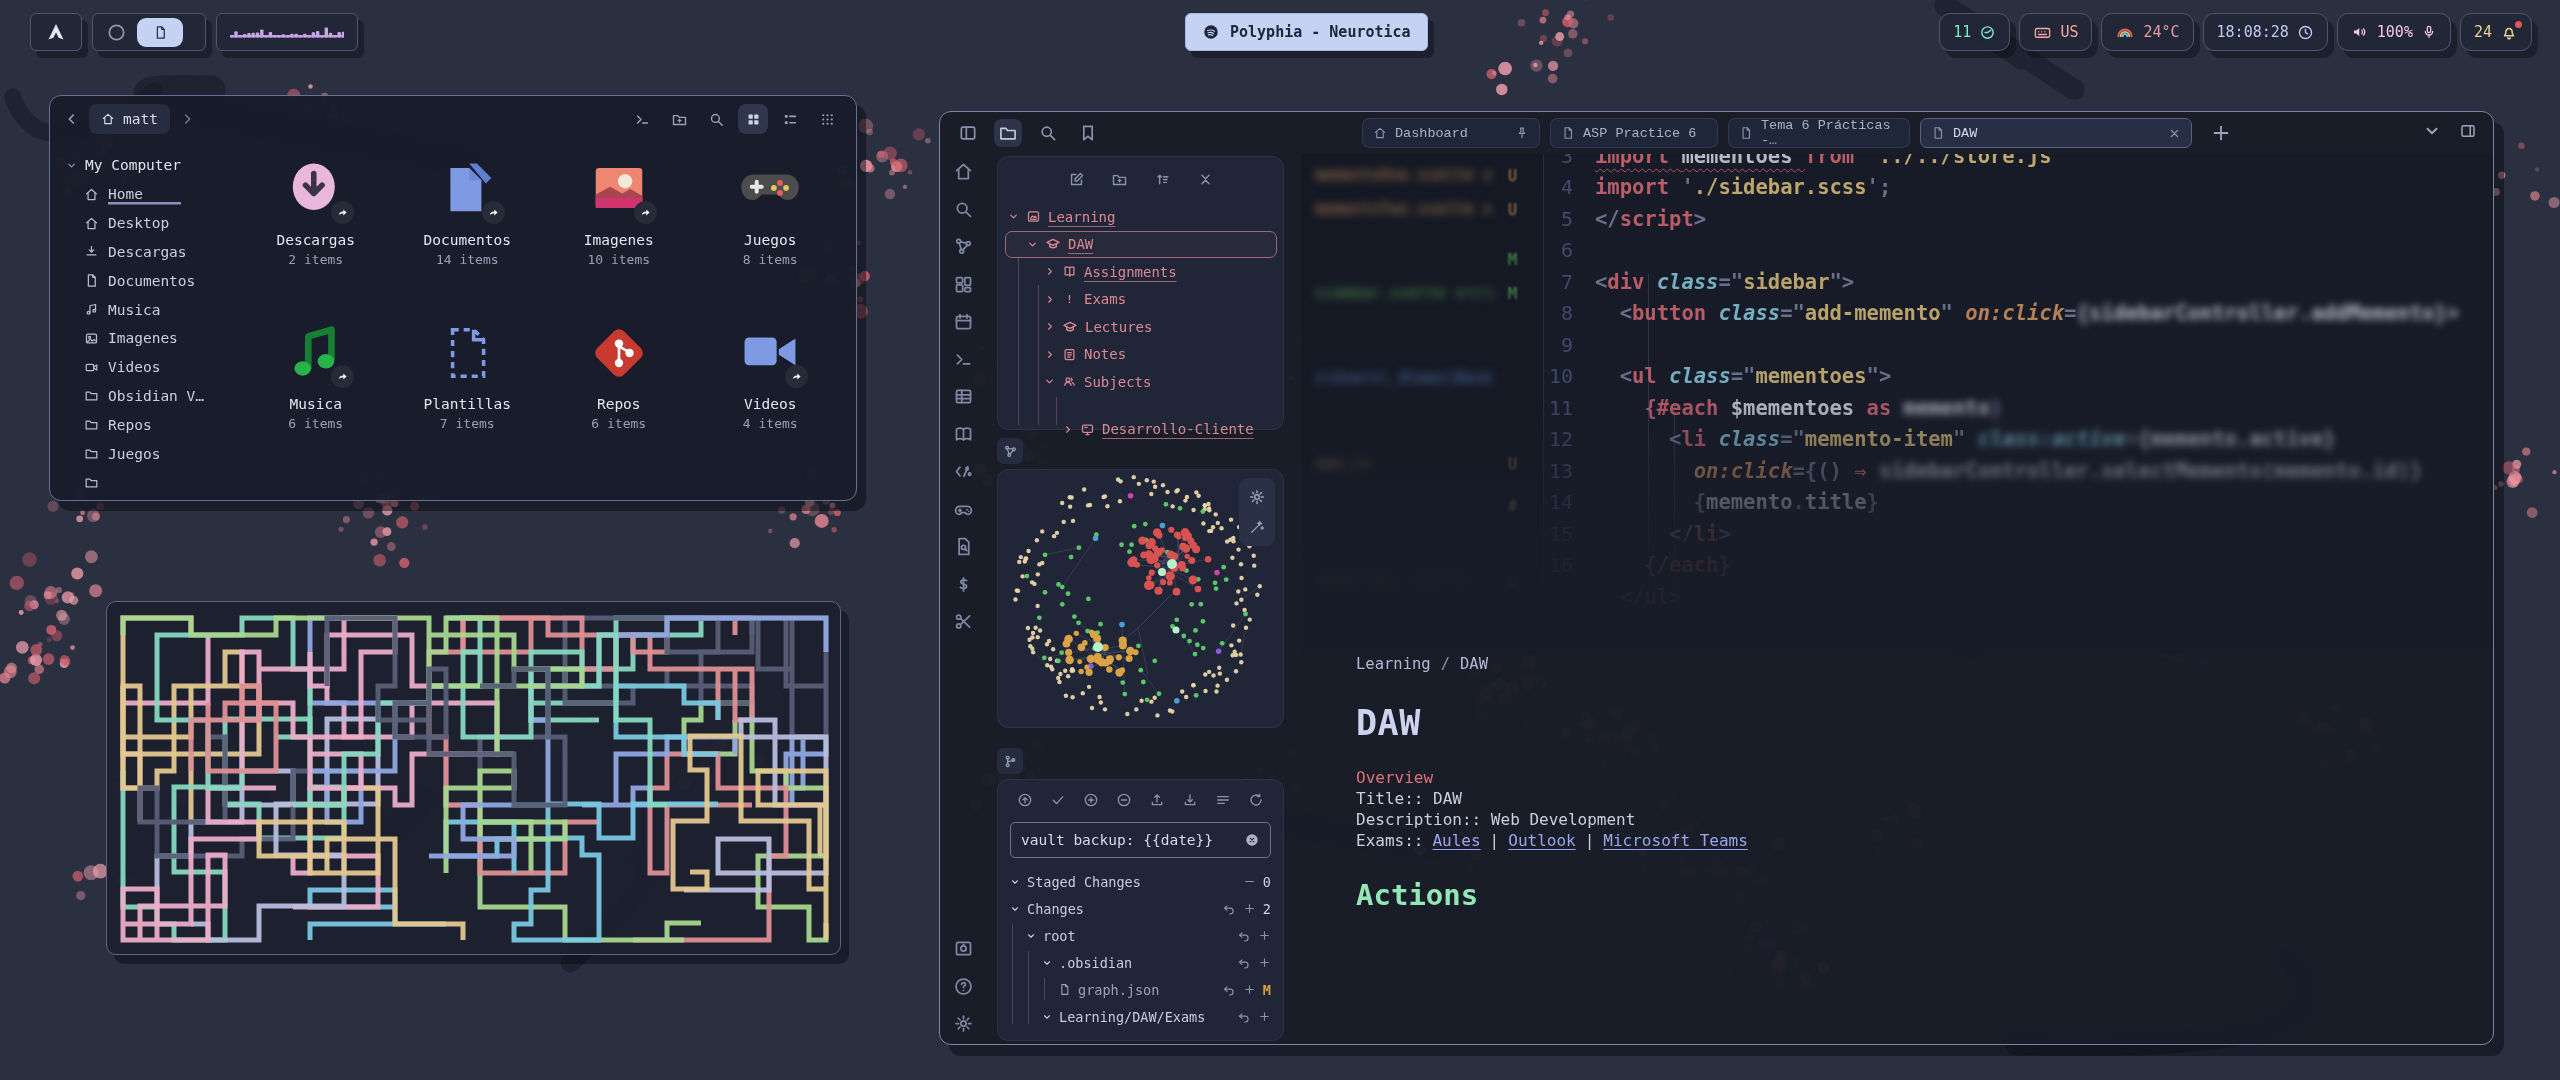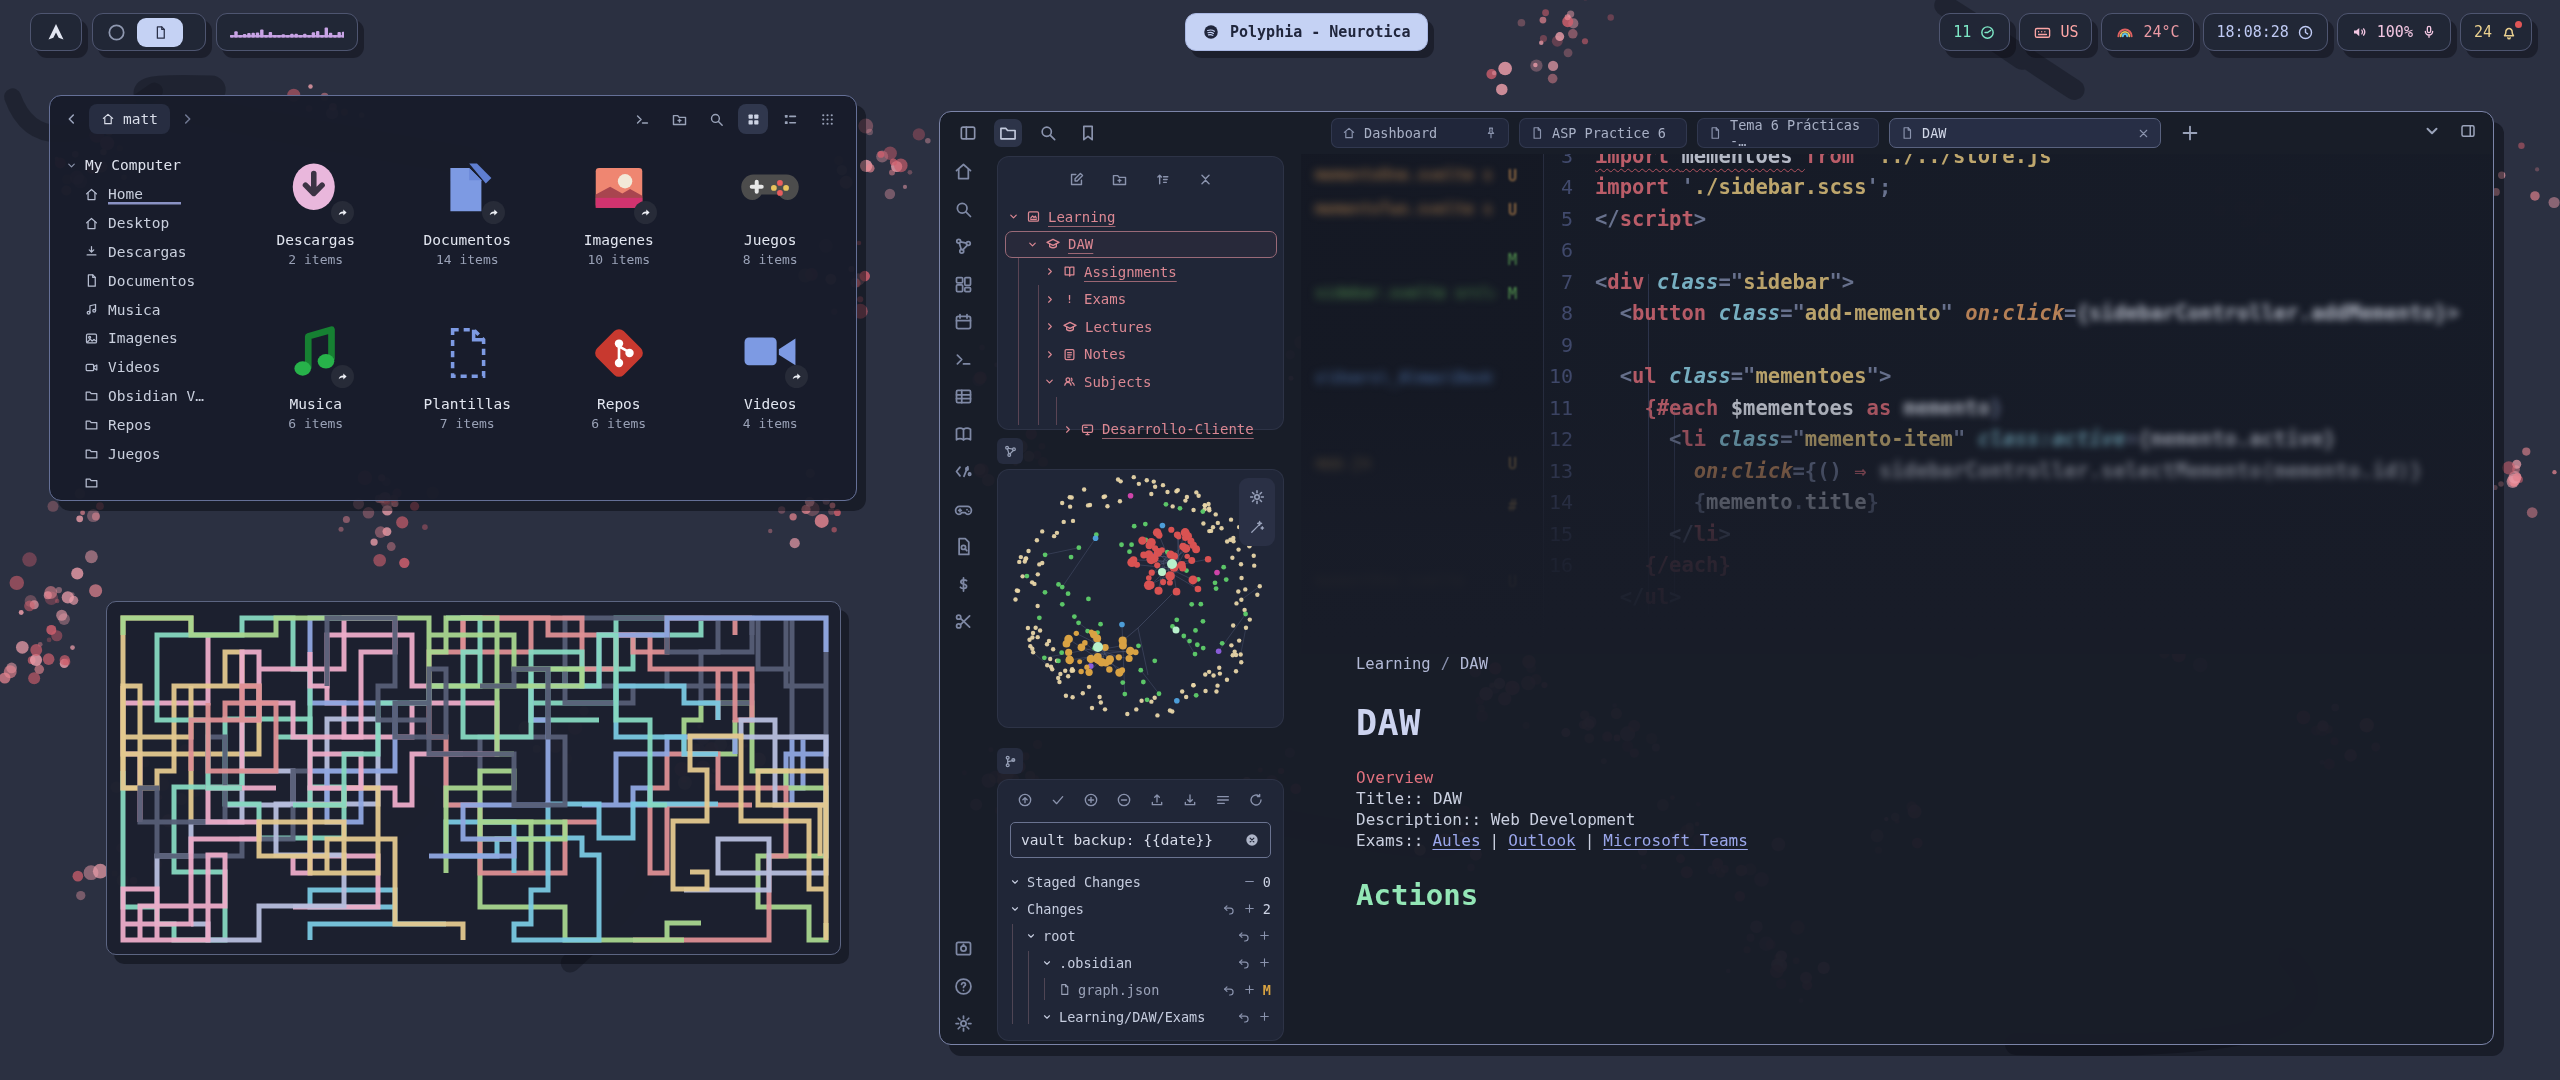--- a/index.html
+++ b/index.html
@@ -6,21 +6,21 @@
   .stage{position:relative;width:2560px;height:1080px;overflow:hidden;background:#2b3041;
     font-family:"DejaVu Sans Mono","Liberation Mono",monospace;-webkit-font-smoothing:antialiased;}
   .stage *{box-sizing:border-box;}
   svg{display:block;}
   .ic{display:inline-flex;align-items:center;justify-content:center;flex:none;}
   .ic svg{width:100%;height:100%;}
   #wallpaper{position:absolute;inset:0;}
 
   
   .pill{position:absolute;top:13px;height:38px;background:rgba(33,38,54,.96);border:1.5px solid #4e5570;
-    border-radius:11px;box-shadow:6px 7px 0 rgba(10,12,20,.45);display:flex;align-items:center;
+    border-radius:6px;box-shadow:6px 7px 0 rgba(10,12,20,.45);display:flex;align-items:center;
     color:#ccd2e4;font-size:15px;gap:8px;padding:0 13px;}
   .pill-arch{left:30px;width:52px;justify-content:center;color:#dfe3ee;}
   .pill-apps{left:92px;width:114px;gap:10px;}
   .app-chip{width:46px;height:29px;border-radius:9px;background:#c5d2f4;display:flex;align-items:center;justify-content:center;color:#2a3048;}
   .pill-viz{left:216px;width:142px;justify-content:center;}
   .pill-music{left:1185px;background:#c5d2f4;border-color:#a9b7e2;color:#20263c;font-weight:bold;padding:0 16px;gap:10px;}
   .status-group{position:absolute;right:28px;top:13px;display:flex;gap:9px;}
   .spill{position:static;height:38px;background:rgba(33,38,54,.96);border:1.5px solid #4e5570;border-radius:11px;
     box-shadow:6px 7px 0 rgba(10,12,20,.45);display:flex;align-items:center;font-size:15px;gap:8px;padding:0 13px;}
   .c-teal{color:#7de8c6;} .c-blue{color:#fca5a5;} .c-red{color:#ec9aa4;} .c-lav{color:#bfcaf4;}
@@ -60,21 +60,21 @@
     border:1.5px solid #5c6582;border-radius:10px;box-shadow:8px 9px 0 rgba(8,10,18,.5);overflow:hidden;}
   .pipes svg{position:absolute;left:8px;top:8px;}
 
   
   .ob{position:absolute;left:939px;top:111px;width:1555px;height:934px;background:rgba(24,28,40,.96);
     border:1.5px solid #7b84a8;border-radius:12px;box-shadow:10px 11px 0 rgba(8,10,18,.5);overflow:hidden;}
   .ob-tabbar{position:absolute;top:0;left:0;right:0;height:42px;}
   .ob-chrome{position:absolute;left:14px;top:7px;display:flex;gap:12px;align-items:center;color:#8a93ad;}
   .chrome-ic{width:28px;height:28px;display:flex;align-items:center;justify-content:center;border-radius:7px;}
   .chrome-ic.active{background:#2d3449;color:#c2c9dc;}
-  .ob-tabs{position:absolute;left:391px;top:6px;height:30px;display:flex;gap:10px;align-items:center;}
+  .ob-tabs{position:absolute;left:422px;top:6px;height:30px;display:flex;gap:10px;align-items:center;font-family:Liberation Mono, monospace;}
   .ob-tab{height:30px;display:flex;align-items:center;gap:8px;padding:0 10px;background:#20263a;border-radius:7px;
     font-size:13.5px;color:#a9b1c6;border:1px solid rgba(90,100,130,.3);}
   .ob-tab .ic{color:#8a93ad;}
   .ob-tab.active{background:#272e45;border-color:#59627f;color:#d2d8e8;}
   .tab-push{margin-left:auto;}
   .newtab{margin-left:8px;color:#9aa3ba;width:22px;height:22px;}
   .ob-tab-right{position:absolute;right:16px;top:10px;display:flex;gap:18px;color:#9aa3ba;align-items:center;}
   .ob-rail{position:absolute;left:0;top:42px;bottom:0;width:46px;display:flex;flex-direction:column;align-items:center;
     padding:7px 0 10px;gap:16.5px;color:#7e88a4;}
   .rail-bottom{margin-top:auto;display:flex;flex-direction:column;gap:16.5px;}

